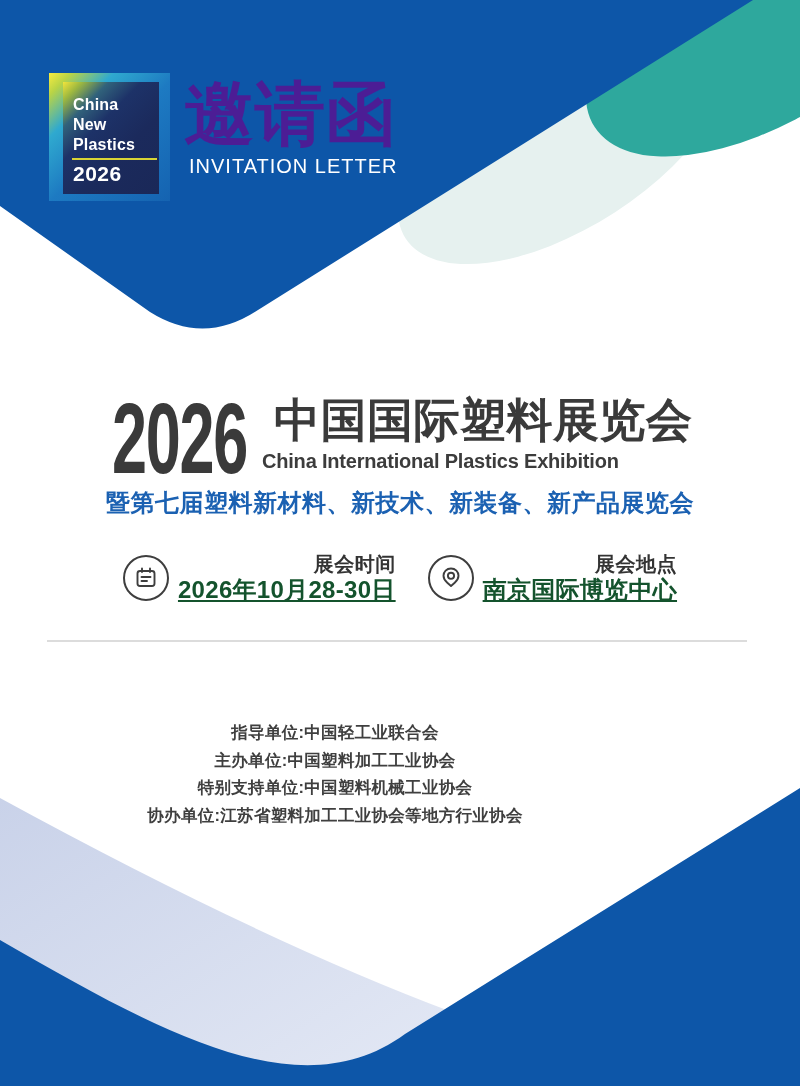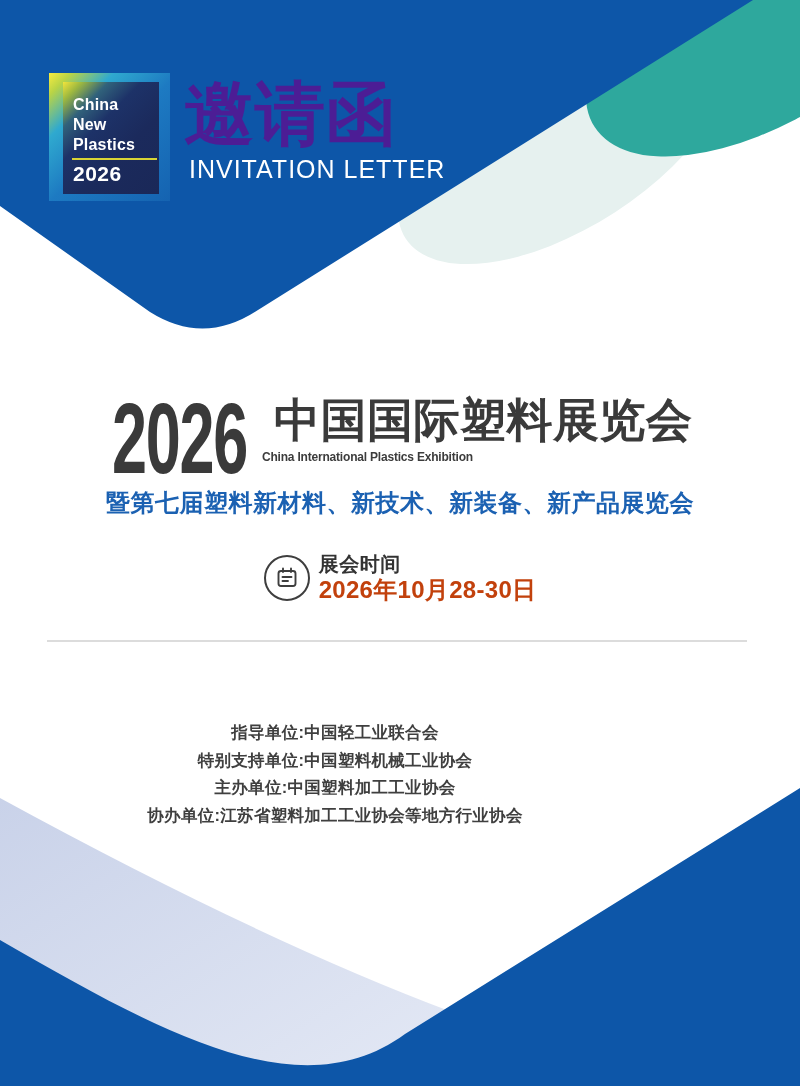--- a/index.html
+++ b/index.html
@@ -22,53 +22,53 @@
   }
   .logo-word { font-size:16px; font-weight:700; line-height:20px; color:#fff; letter-spacing:0.2px; }
   .logo-rule { width:85px; height:2px; background:#d9d435; margin:3px 0 2px -1px; }
   .logo-year { font-size:21px; font-weight:700; color:#fff; letter-spacing:0.5px; }
   .hd-title-zh {
     position:absolute; left:184px; top:78px; color:#4c1d95;
     font-size:70px; line-height:72px; font-weight:700; letter-spacing:1px; white-space:nowrap;
   }
   .hd-title-en {
     position:absolute; left:189px; top:155px; color:#fff;
-    font-size:25px; font-weight:400; letter-spacing:1px; white-space:nowrap;
+    font-size:20px; font-weight:400; letter-spacing:1px; white-space:nowrap;
   }
   
   .title-block { position:absolute; left:0; top:400px; width:800px; height:80px; color:#3a3a3a; }
   .year-big {
     position:absolute; left:112px; top:1px; font-size:100px; line-height:74px; font-weight:700;
     letter-spacing:-2px; transform:scaleX(0.63); transform-origin:left top; white-space:nowrap;
   }
   .title-zh {
     position:absolute; left:274px; top:-6px; font-size:46px; line-height:52px; font-weight:700;
     letter-spacing:0.5px; white-space:nowrap;
   }
   .title-en {
-    position:absolute; left:262px; top:50px; font-size:12px; font-weight:700;
+    position:absolute; left:262px; top:50px; font-size:20px; font-weight:700;
     letter-spacing:-0.2px; color:#3c3c3c; white-space:nowrap;
   }
   .subtitle {
     position:absolute; left:0; top:488px; width:800px; text-align:center;
     font-size:24px; line-height:30px; font-weight:700; color:#1b61b2; letter-spacing:0.5px; white-space:nowrap;
   }
   
   .info-row {
     position:absolute; left:0; top:553px; width:800px;
     display:flex; justify-content:center; gap:32px;
   }
   .info-item { display:flex; align-items:center; }
   .info-icon {
     width:46px; height:46px; border:2.5px solid #3e3e3e; border-radius:50%;
     display:flex; align-items:center; justify-content:center; flex:0 0 auto; margin-right:9px;
   }
   .info-texts { display:flex; flex-direction:column; }
-  .info-label { font-size:20px; line-height:23px; font-weight:600; color:#333; letter-spacing:0.5px; }
-  .info-value { font-size:24px; line-height:27px; font-weight:700; color:#c2410c; letter-spacing:0.3px; white-space:nowrap; }
+  .info-label { font-size:20px; line-height:23px; font-weight:600; color:#333; letter-spacing:0.5px;text-align:right; }
+  .info-value { font-size:24px; line-height:27px; font-weight:700; color:#14532d; letter-spacing:0.3px; white-space:nowrap;text-decoration:underline; }
   
   .divider { position:absolute; left:47px; top:640px; width:700px; height:2px; background:#dcdcdc; }
   .organizers {
     position:absolute; left:0; top:719px; width:670px; text-align:center;
     font-size:16.5px; line-height:27.5px; font-weight:700; color:#3f3f3f; letter-spacing:0.3px;
   }
   
   .footer-svg { position:absolute; left:0; bottom:0; width:800px; height:320px; display:block; }
 </style>
 </head>
@@ -113,29 +113,41 @@
           <line x1="8.5" y1="12" x2="17.5" y2="12"></line>
           <line x1="8.5" y1="16" x2="14" y2="16"></line>
         </svg>
       </div>
       <div class="info-texts">
         <div class="info-label">展会时间</div>
         <div class="info-value">2026年10月28-30日</div>
       </div>
     </div>
 
+    <div class="info-item">
+      <div class="info-icon">
+        <svg width="26" height="26" viewBox="0 0 26 26" fill="none" stroke="#3e3e3e" stroke-width="1.9" stroke-linecap="round" stroke-linejoin="round">
+          <path d="M13 3.5 C8.6 3.5 5.5 6.9 5.5 10.8 C5.5 13.4 7 15.7 9.3 17.7 L13 21 L16.7 17.7 C19 15.7 20.5 13.4 20.5 10.8 C20.5 6.9 17.4 3.5 13 3.5 Z"></path>
+          <circle cx="13" cy="10.8" r="3.1"></circle>
+        </svg>
+      </div>
+      <div class="info-texts">
+        <div class="info-label">展会地点</div>
+        <div class="info-value">南京国际博览中心</div>
+      </div>
+    </div>
 
   </div>
 
   <div class="divider"></div>
 
   <div class="organizers">
     <div>指导单位:中国轻工业联合会</div>
+    <div>主办单位:中国塑料加工工业协会</div>
     <div>特别支持单位:中国塑料机械工业协会</div>
-    <div>主办单位:中国塑料加工工业协会</div>
     <div>协办单位:江苏省塑料加工工业协会等地方行业协会</div>
   </div>
 
   <svg class="footer-svg" viewBox="0 0 800 320" preserveAspectRatio="none" aria-hidden="true">
     <defs>
       <linearGradient id="gradPeri" x1="0" y1="0" x2="1" y2="1">
         <stop offset="0" stop-color="#c9d2e9"></stop>
         <stop offset="1" stop-color="#e4e9f5"></stop>
       </linearGradient>
     </defs>

